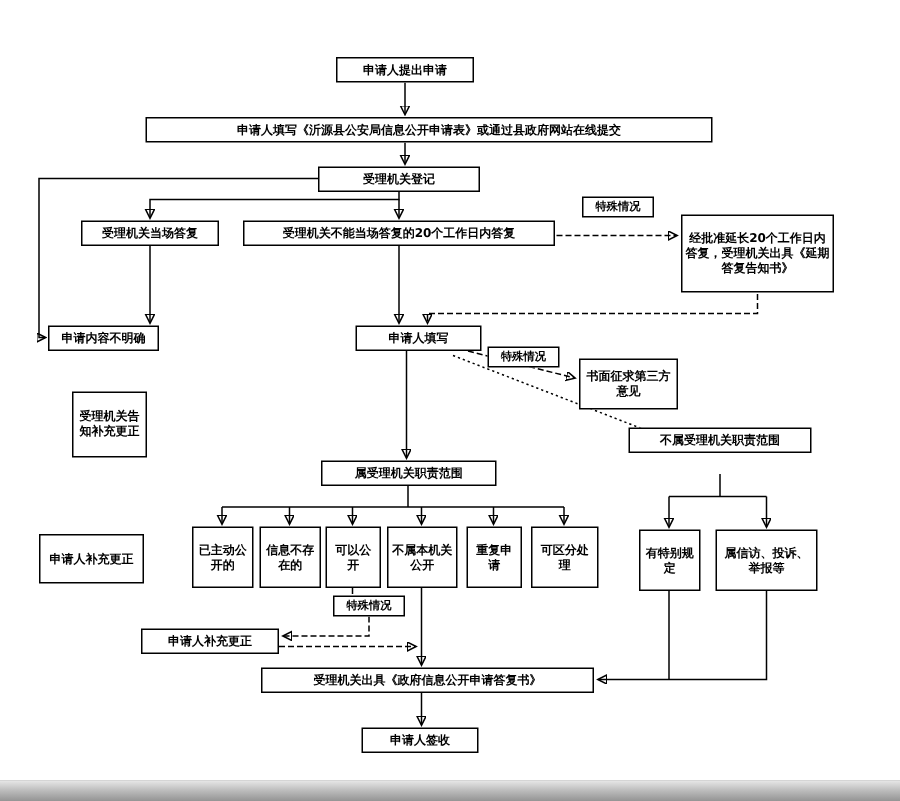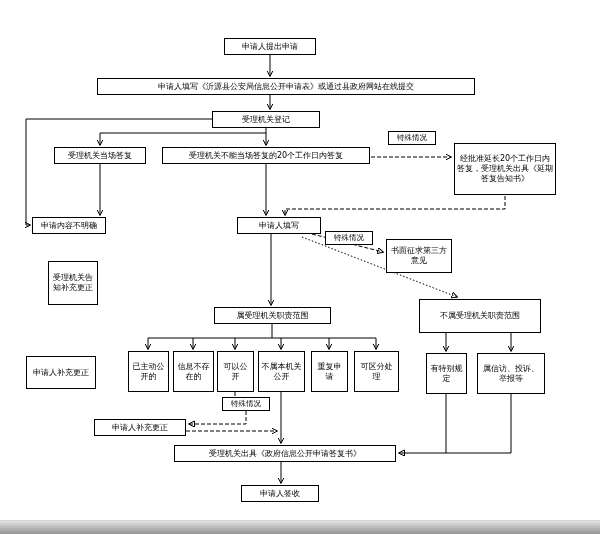--- a/index.html
+++ b/index.html
@@ -1,18 +1,18 @@
 <!DOCTYPE html>
 <html><head>
 <meta charset="utf-8">
 <style>
   * { margin:0; padding:0; box-sizing:border-box; }
   html,body { width:600px; height:534px; background:#ffffff; }
   body { font-family:"DejaVu Sans","Liberation Sans",sans-serif; color:#000; }
-  .canvas { position:relative; width:600px; height:534px; background:#fff; overflow:hidden; }
+  .canvas { position:relative; width:600px; height:534px; background:#fff; overflow:hidden;font-weight:bold; }
   .layer { position:absolute; left:0; top:0; width:600px; height:534px; }
   svg.layer path { fill:none; stroke:#000; stroke-width:1; }
   svg.layer path.d { stroke-dasharray:4 2; }
   svg.layer path.t { stroke-dasharray:1.5 2; }
   .node {
     position:absolute; border:1px solid #000; background:#fff;
     display:flex; align-items:center; justify-content:center;
     text-align:center; font-size:8px; line-height:1.25; padding:0 2px;
     word-break:break-all;
   }
@@ -86,21 +86,21 @@
   <div class="node" style="left:237px;top:217px;width:84px;height:17px">申请人填写</div>
 
   <div class="node small" style="left:325px;top:231px;width:48px;height:14px">特殊情况</div>
 
   <div class="node" style="left:386px;top:239px;width:66px;height:34px">书面征求第三方意见</div>
 
   <div class="node" style="left:48px;top:261px;width:50px;height:44px">受理机关告知补充更正</div>
 
   <div class="node" style="left:214px;top:307px;width:117px;height:17px">属受理机关职责范围</div>
 
-  <div class="node" style="left:419px;top:299px;width:122px;height:34px">不属受理机关职责范围</div>
+  <div class="node" style="left:419px;top:285px;width:122px;height:17px">不属受理机关职责范围</div>
 
   <div class="node" style="left:26px;top:356px;width:70px;height:33px">申请人补充更正</div>
 
   <div class="node" style="left:128px;top:351px;width:41px;height:41px">已主动公开的</div>
 
   <div class="node" style="left:173px;top:351px;width:41px;height:41px">信息不存在的</div>
 
   <div class="node" style="left:217px;top:351px;width:37px;height:41px">可以公开</div>
 
   <div class="node" style="left:258px;top:351px;width:47px;height:41px">不属本机关公开</div>

